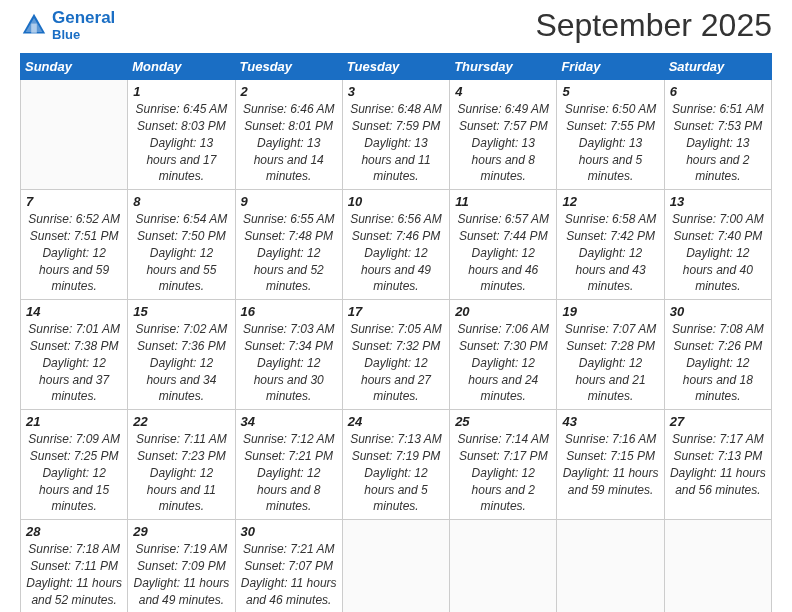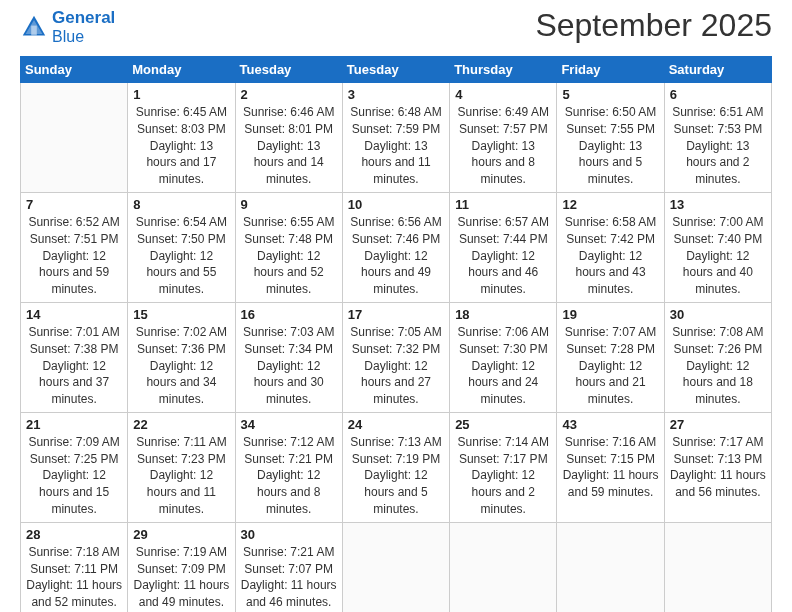--- a/index.html
+++ b/index.html
@@ -43,20 +43,21 @@
     }
     .subtitle {
       font-size: 14px;
       color: #555;
     }
     .calendar {
       width: 100%;
       border-collapse: collapse;
       flex: 1;
       font-size: 11px;
+      font-style: italic;
     }
     .calendar thead th {
       background: #1a6ec4;
       color: #fff;
       padding: 5px 4px;
       text-align: left;
       font-size: 13px;
       font-weight: bold;
       border: 1px solid #1a6ec4;
     }
@@ -91,21 +92,21 @@
     <div class="logo">
       <svg class="logo-icon" viewBox="0 0 40 40">
         <polygon points="20,4 36,32 4,32" fill="#1a6ec4"></polygon>
         <polygon points="20,10 32,30 8,30" fill="#fff" opacity="0.3"></polygon>
         <rect x="16" y="18" width="8" height="14" fill="#fff" opacity="0.5"></rect>
       </svg>
       <div>
         <div style="font-size:17px;font-weight:bold;color:#333;line-height:1.15;">
           <span style="color:#1a6ec4">General</span>
         </div>
-        <div style="font-size:16px;font-weight:normal;color:#1a6ec4;line-height:1.15;">Blue</div>
+        <div style="font-size:13px;font-weight:bold;color:#1a6ec4;line-height:1.15;">Blue</div>
       </div>
     </div>
     <div class="title-block">
       <div class="main-title">September 2025</div>
     </div>
   </div>
 
   <table class="calendar">
     <thead>
       <tr>
@@ -187,21 +188,21 @@
           </td>
           <td>
             <div class="cell-date">16</div>
             <div class="cell-info">Sunrise: 7:03 AM<br>Sunset: 7:34 PM<br>Daylight: 12 hours and 30 minutes.</div>
           </td>
           <td>
             <div class="cell-date">17</div>
             <div class="cell-info">Sunrise: 7:05 AM<br>Sunset: 7:32 PM<br>Daylight: 12 hours and 27 minutes.</div>
           </td>
           <td>
-            <div class="cell-date">18</div>
+            <div class="cell-date">20</div>
             <div class="cell-info">Sunrise: 7:06 AM<br>Sunset: 7:30 PM<br>Daylight: 12 hours and 24 minutes.</div>
           </td>
           <td>
             <div class="cell-date">19</div>
             <div class="cell-info">Sunrise: 7:07 AM<br>Sunset: 7:28 PM<br>Daylight: 12 hours and 21 minutes.</div>
           </td>
           <td>
             <div class="cell-date">30</div>
             <div class="cell-info">Sunrise: 7:08 AM<br>Sunset: 7:26 PM<br>Daylight: 12 hours and 18 minutes.</div>
           </td>

